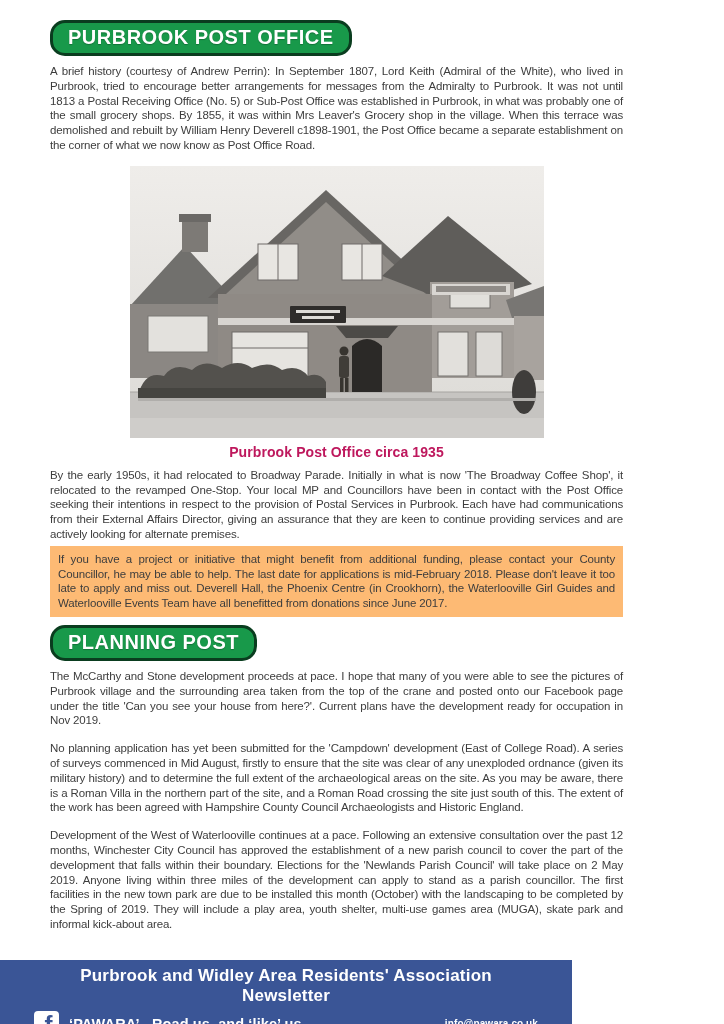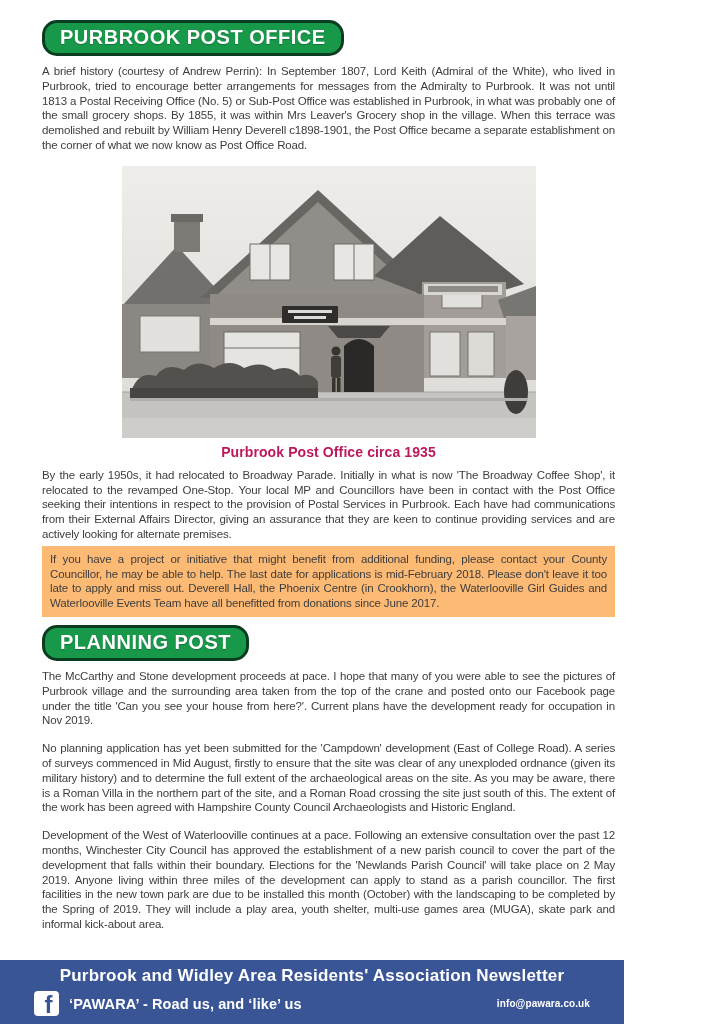--- a/index.html
+++ b/index.html
@@ -2,21 +2,21 @@
 <html><head>
 <meta charset="utf-8">
 <style>
   html,body{margin:0;padding:0;}
   body{
     width:724px;height:1024px;position:relative;background:#ffffff;
     font-family:"Liberation Sans","DejaVu Sans",sans-serif;
     overflow:hidden;
   }
   .content{
-    position:absolute;top:0;left:4px;width:648px;height:960px;
+    position:absolute;top:0;left:12px;width:648px;height:960px;
     padding:20px 37px 0 38px;box-sizing:border-box;overflow:hidden;
   }
   .banner{
     background:#18994a;
     border:3px solid #0a3d1f;
     border-radius:15px;
     color:#ffffff;
     font-weight:bold;
     font-size:20px;
     line-height:23px;
@@ -47,21 +47,21 @@
     margin-top:6px;
     font-size:14px;font-weight:bold;color:#be185d;letter-spacing:.1px;
   }
   .graybox{
     background:#fdba74;
     padding:6px 8px;
     margin:0 0 8px 0;
   }
   .graybox p.body{margin:0;}
   .footer{
-    position:absolute;left:0;bottom:0;width:624px;height:64px;
+    position:absolute;left:0;bottom:0;width:572px;height:64px;
     background:#3a5596;color:#ffffff;box-sizing:border-box;
     padding:6px 34px 0 34px;
   }
   .footer-title{
     text-align:center;font-weight:bold;font-size:17px;letter-spacing:.2px;
   }
   .footer-row{
     display:flex;align-items:center;margin-top:5px;
   }
   .fb-icon{

